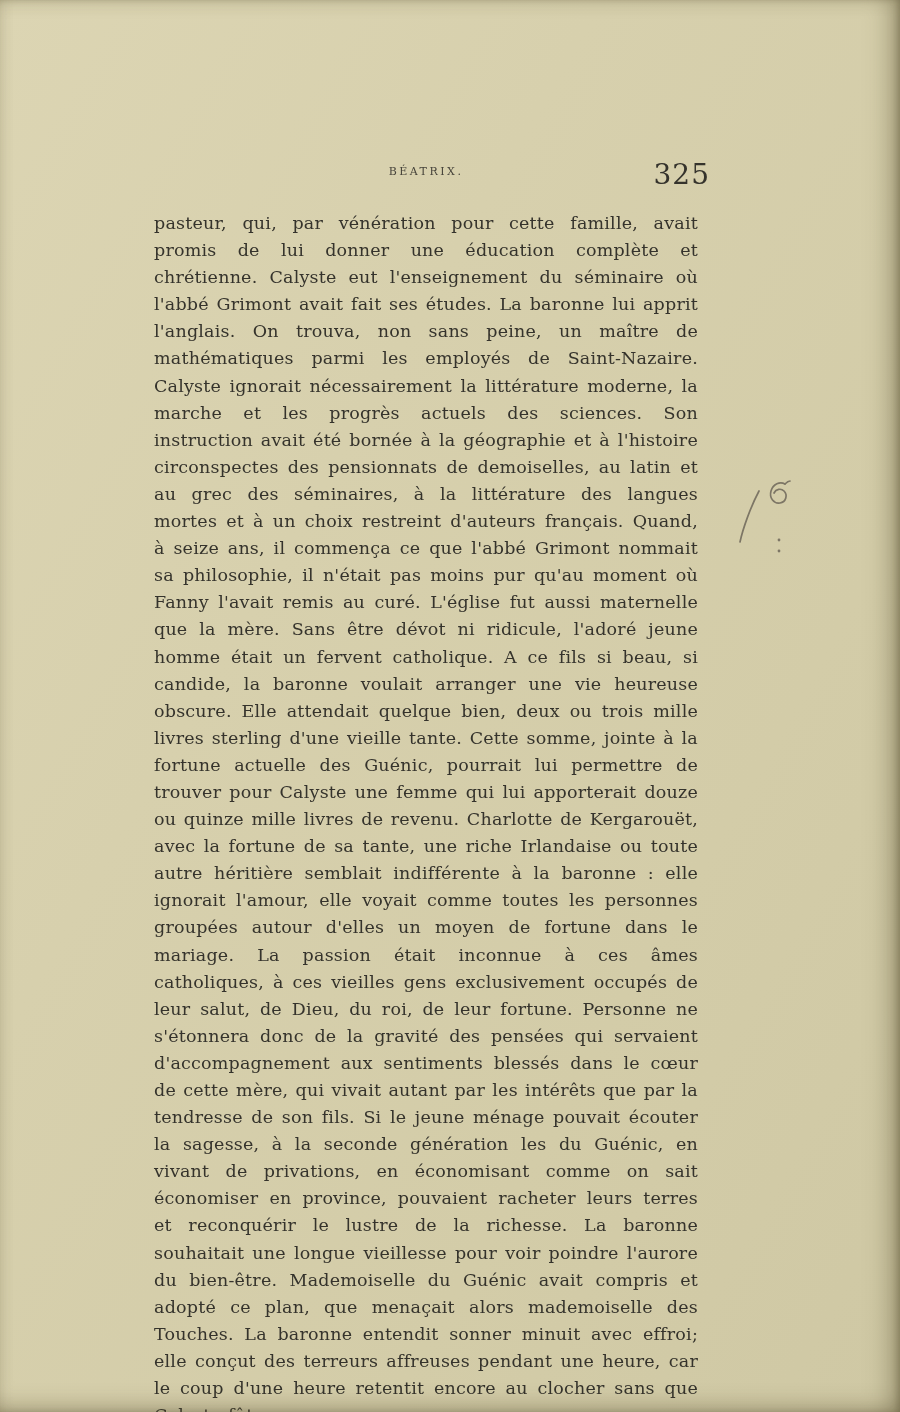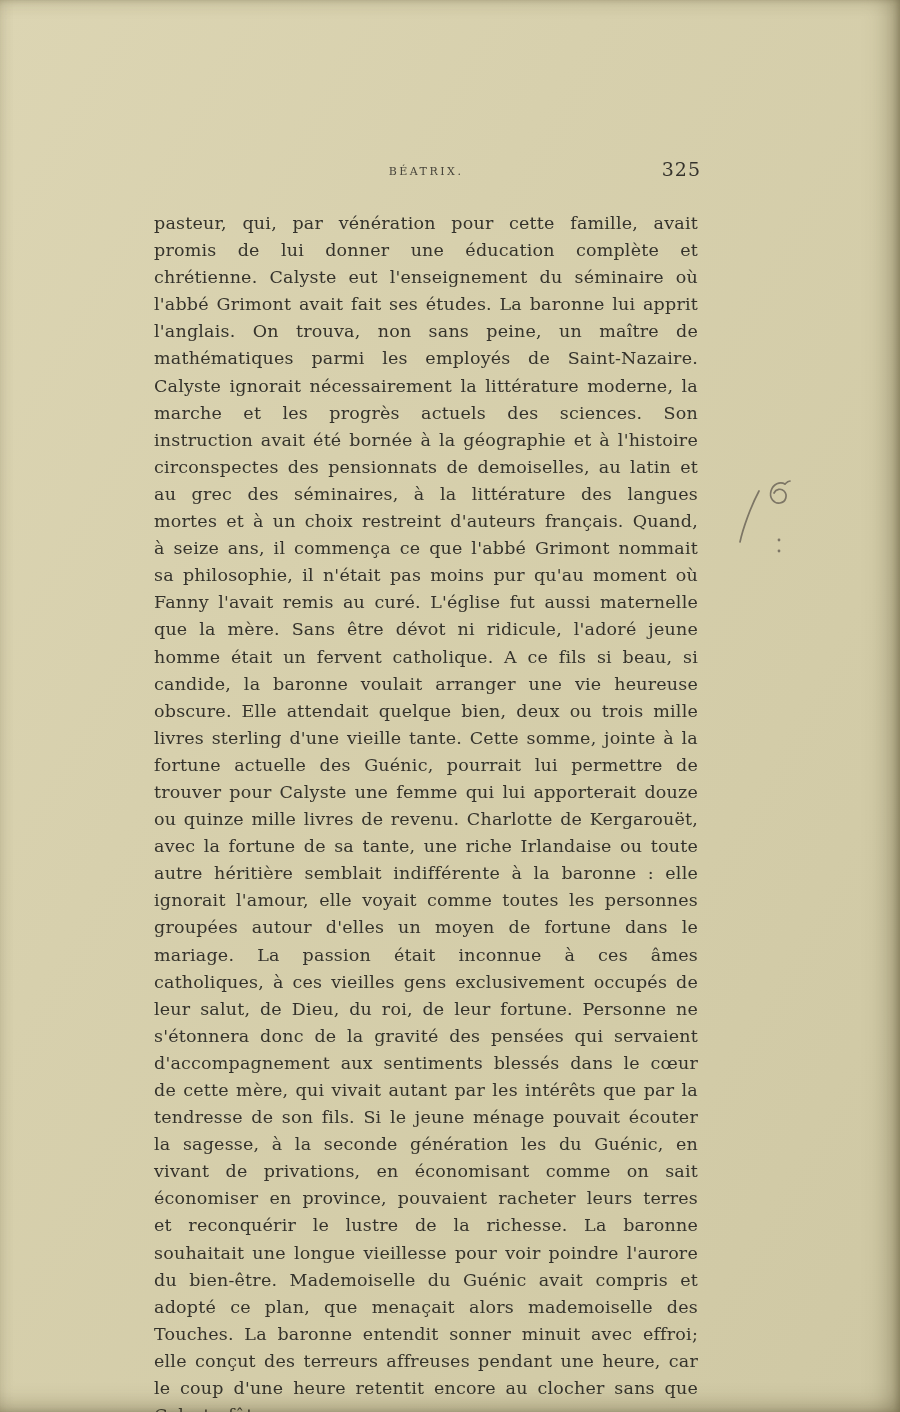--- a/index.html
+++ b/index.html
@@ -41,23 +41,23 @@
     left: 0;
     right: 0;
     top: 7px;
     text-align: center;
     font-size: 11px;
     letter-spacing: 2.5px;
     color: #46433a;
   }
   .page-number {
     position: absolute;
-    right: 13px;
+    right: 4px;
     top: 0;
-    font-size: 19px;
+    font-size: 28px;
     letter-spacing: 1px;
     color: #35332c;
   }
   .text-block {
     position: absolute;
     top: 194px;
     left: 138px;
     width: 576px;
     font-size: 17.5px;
     line-height: 27.1px;

